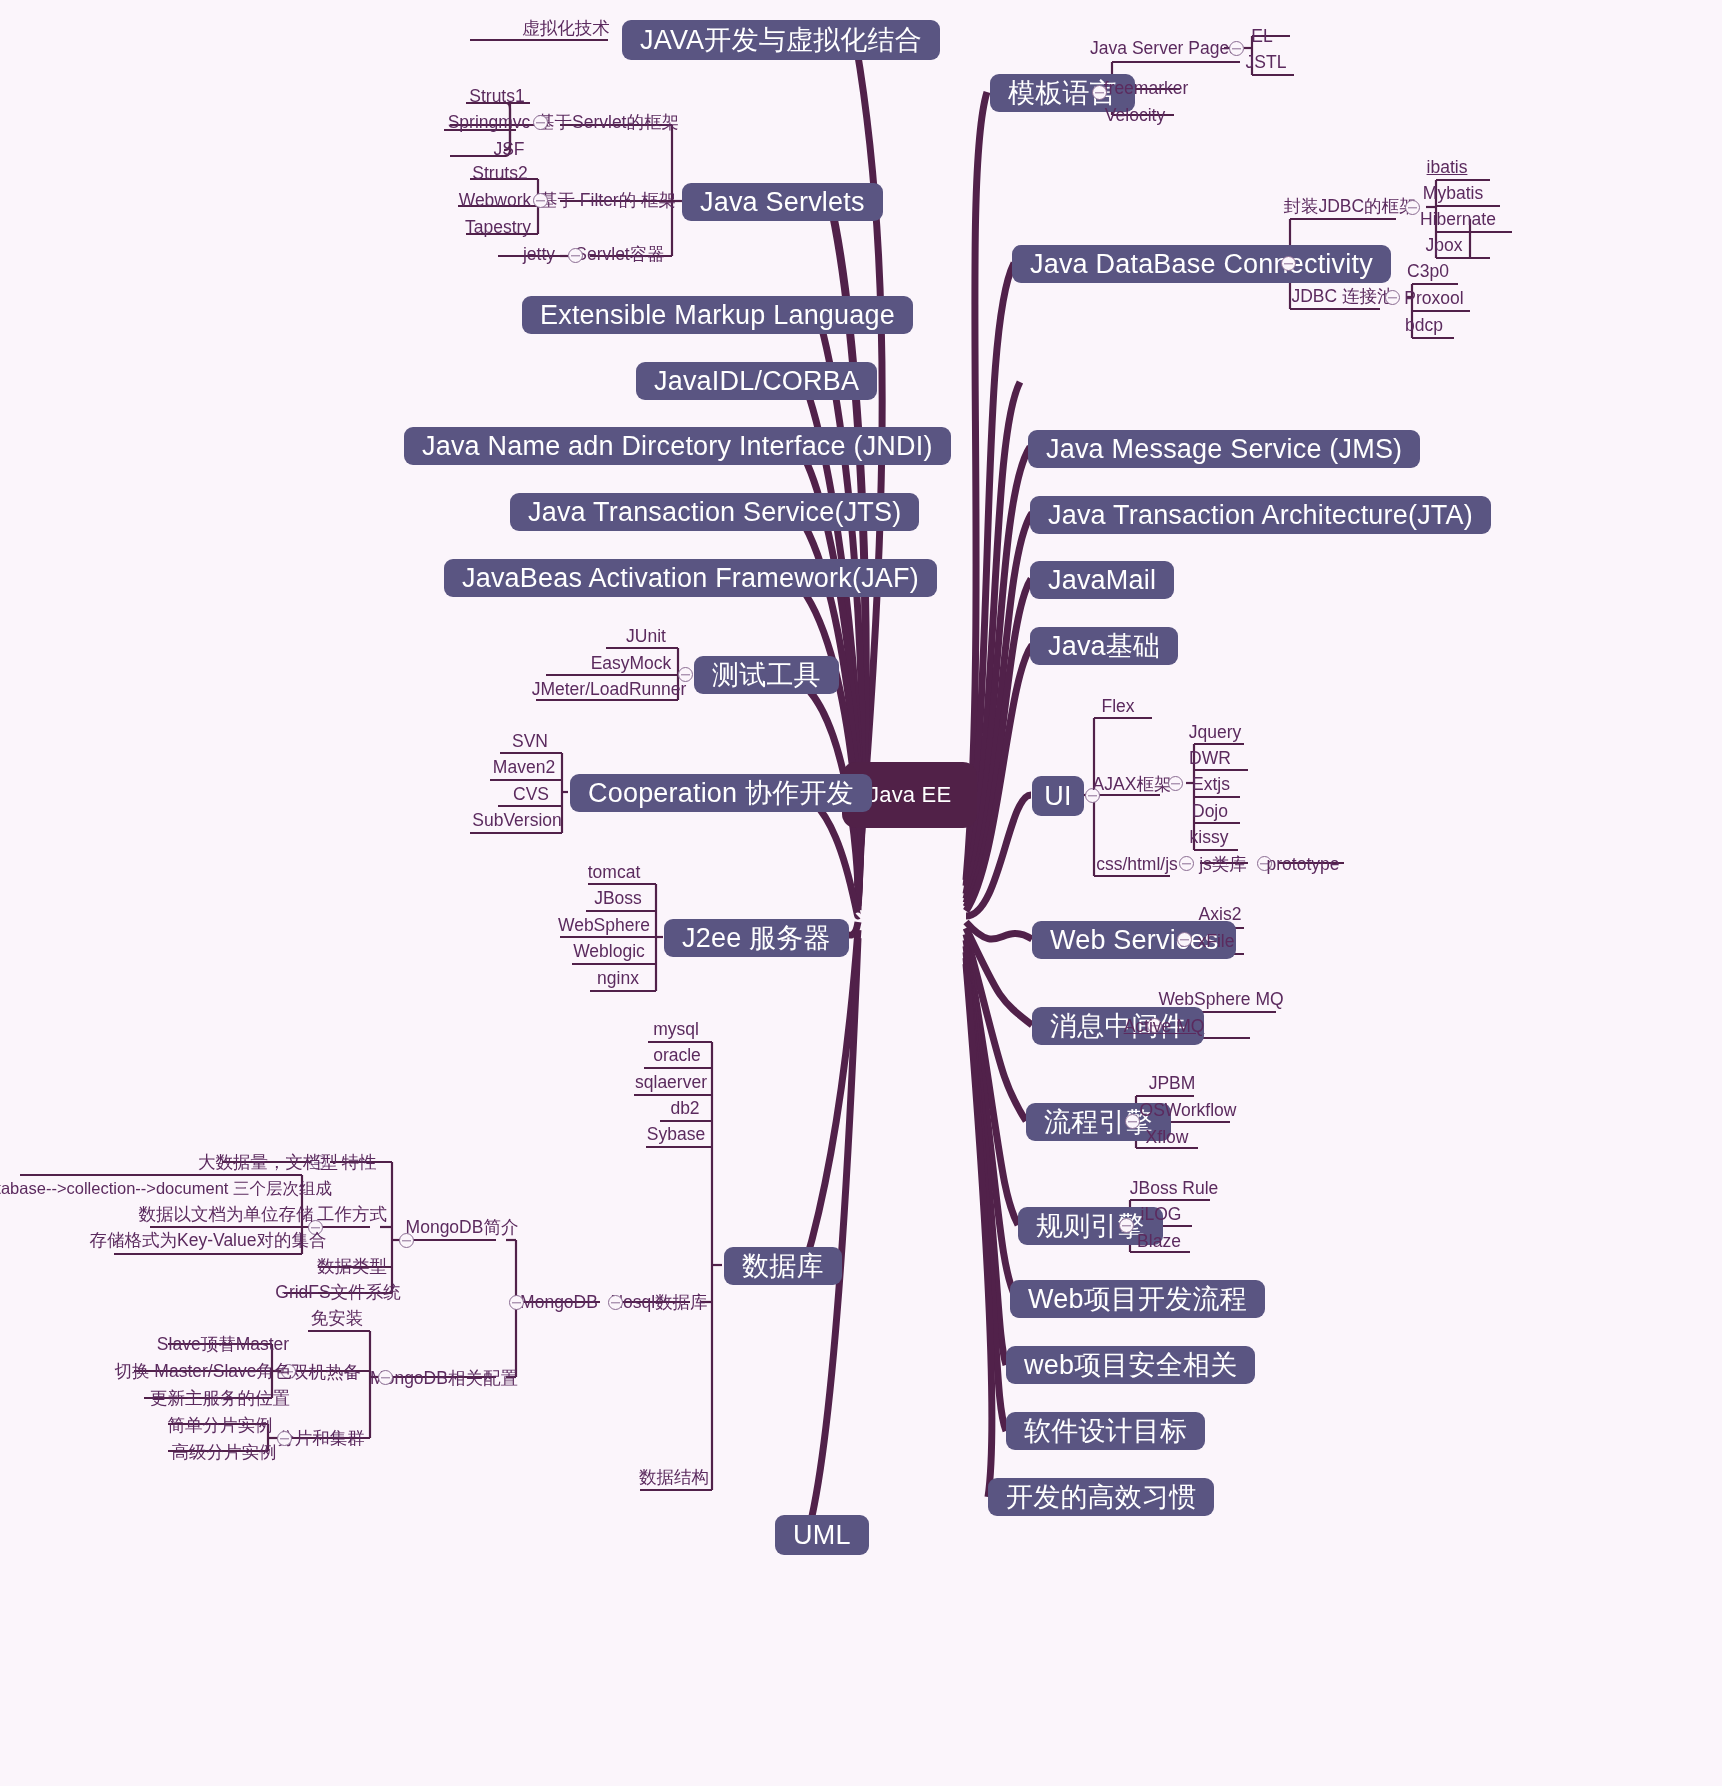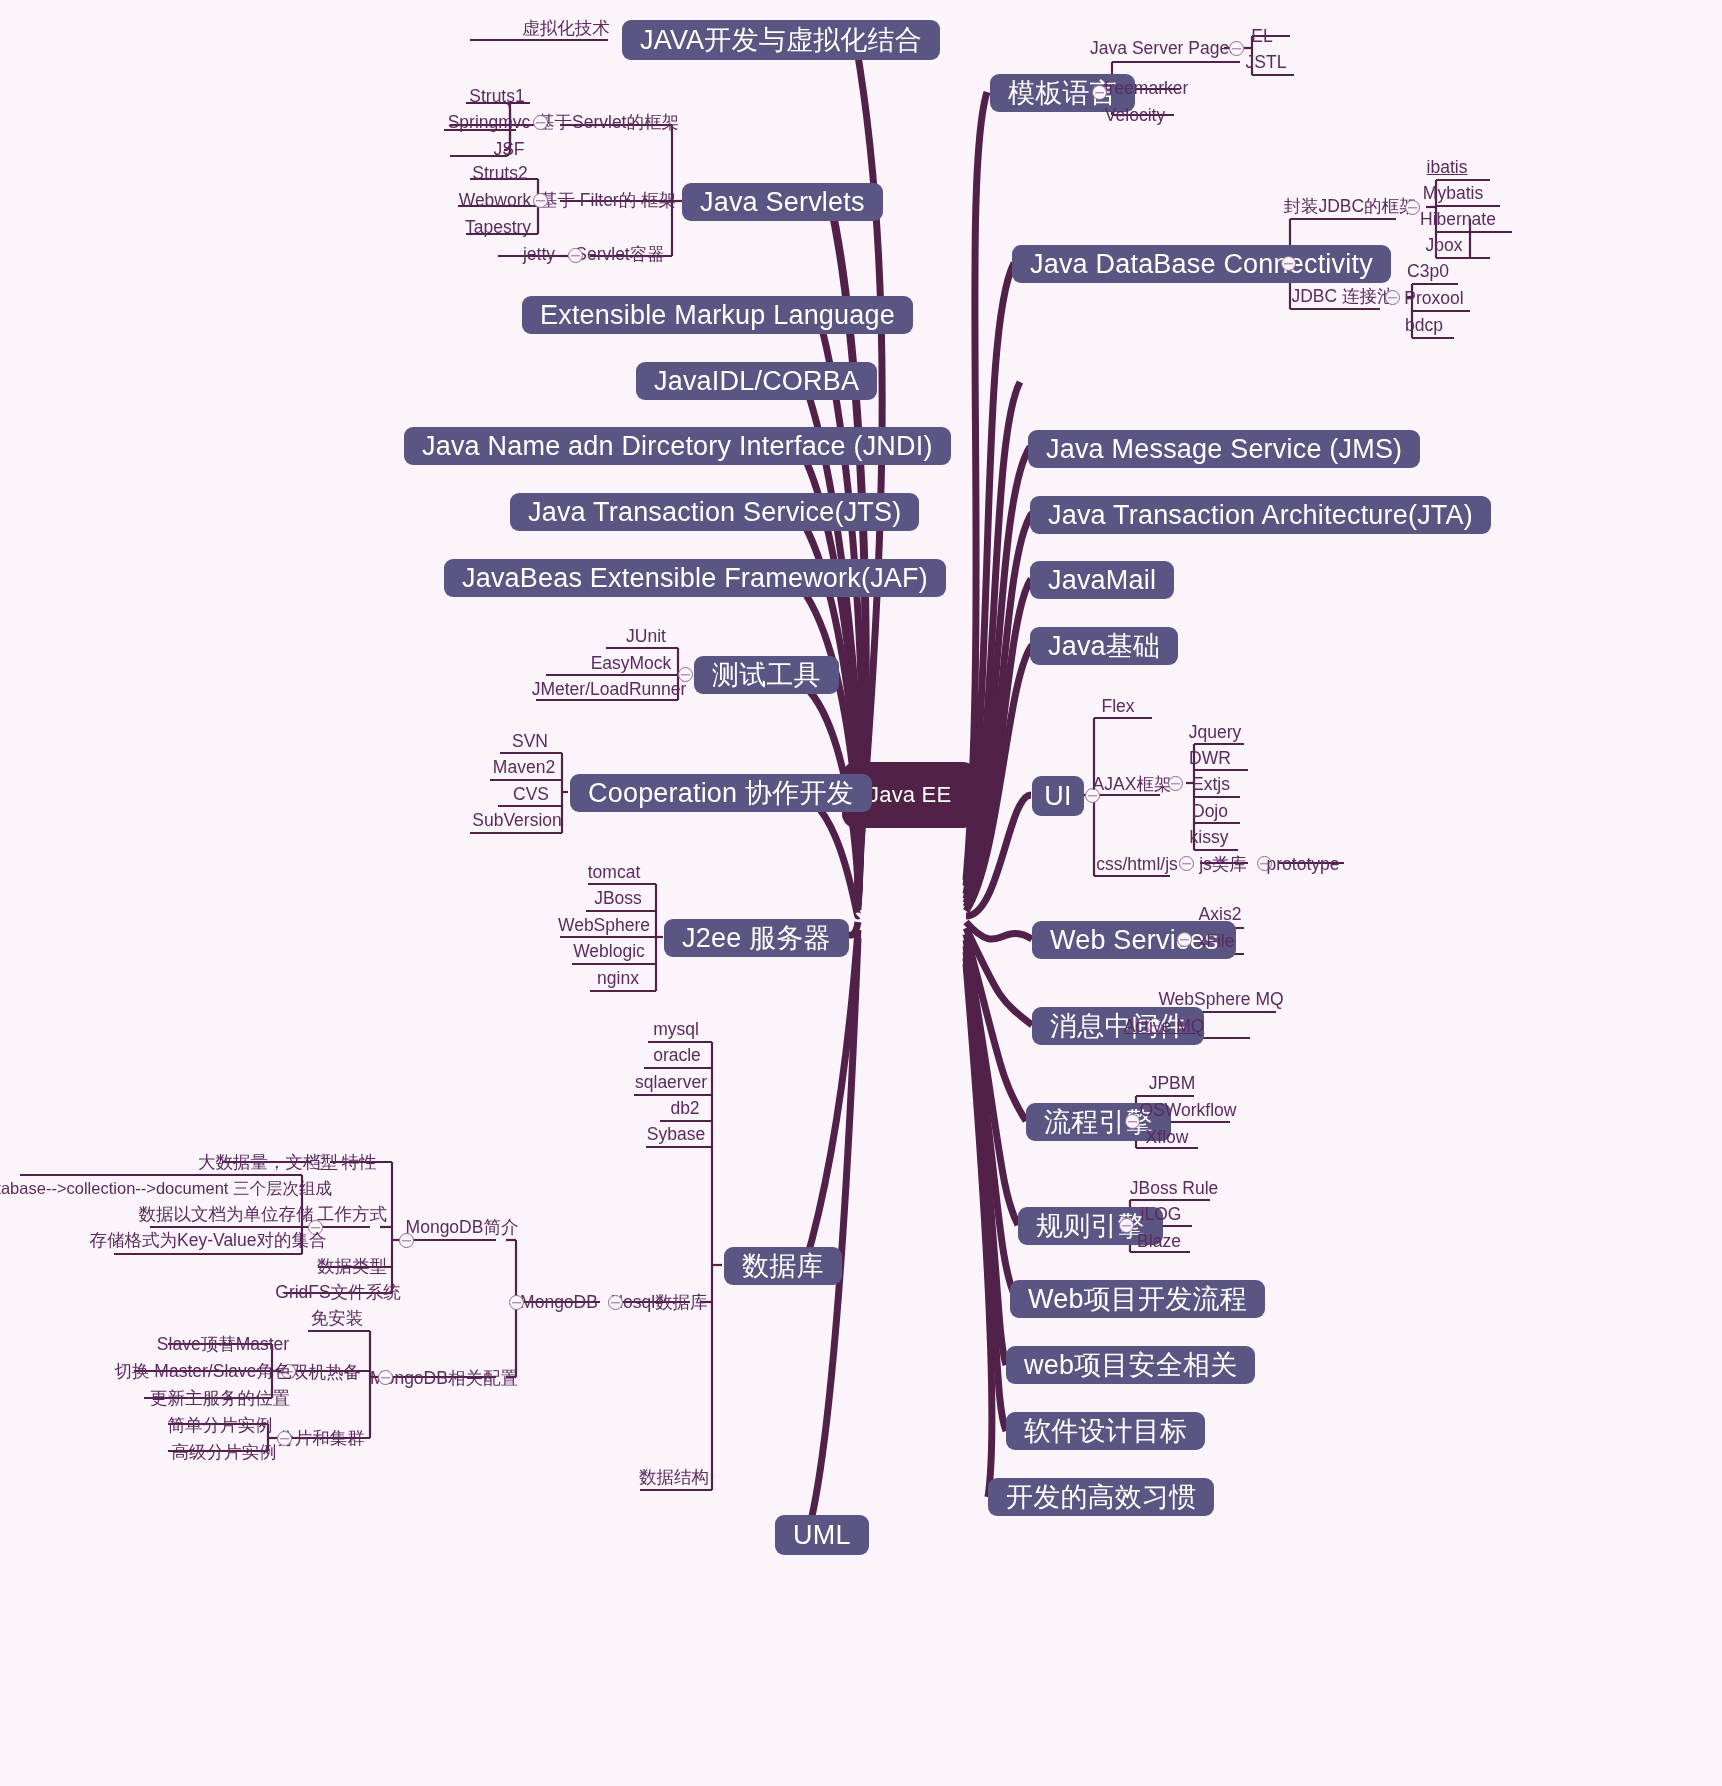--- a/index.html
+++ b/index.html
@@ -280,21 +280,21 @@
 
   <div class="chip l1" style="left:404px;top:427px;height:38px;">
     <span>Java Name adn Dircetory Interface (JNDI)</span>
     </div>
 
   <div class="chip l1" style="left:510px;top:493px;height:38px;">
     <span>Java Transaction Service(JTS)</span>
     </div>
 
   <div class="chip l1" style="left:444px;top:559px;height:38px;">
-    <span>JavaBeas Extensible Framework(JAF)</span>
+    <span>JavaBeas Activation Framework(JAF)</span>
     </div>
 
   <div class="chip l1" style="left:694px;top:656px;height:38px;">
     <span>测试工具</span>
     </div>
 
   <div class="chip l1" style="left:570px;top:774px;height:38px;">
     <span>Cooperation 协作开发</span>
     </div>
 

